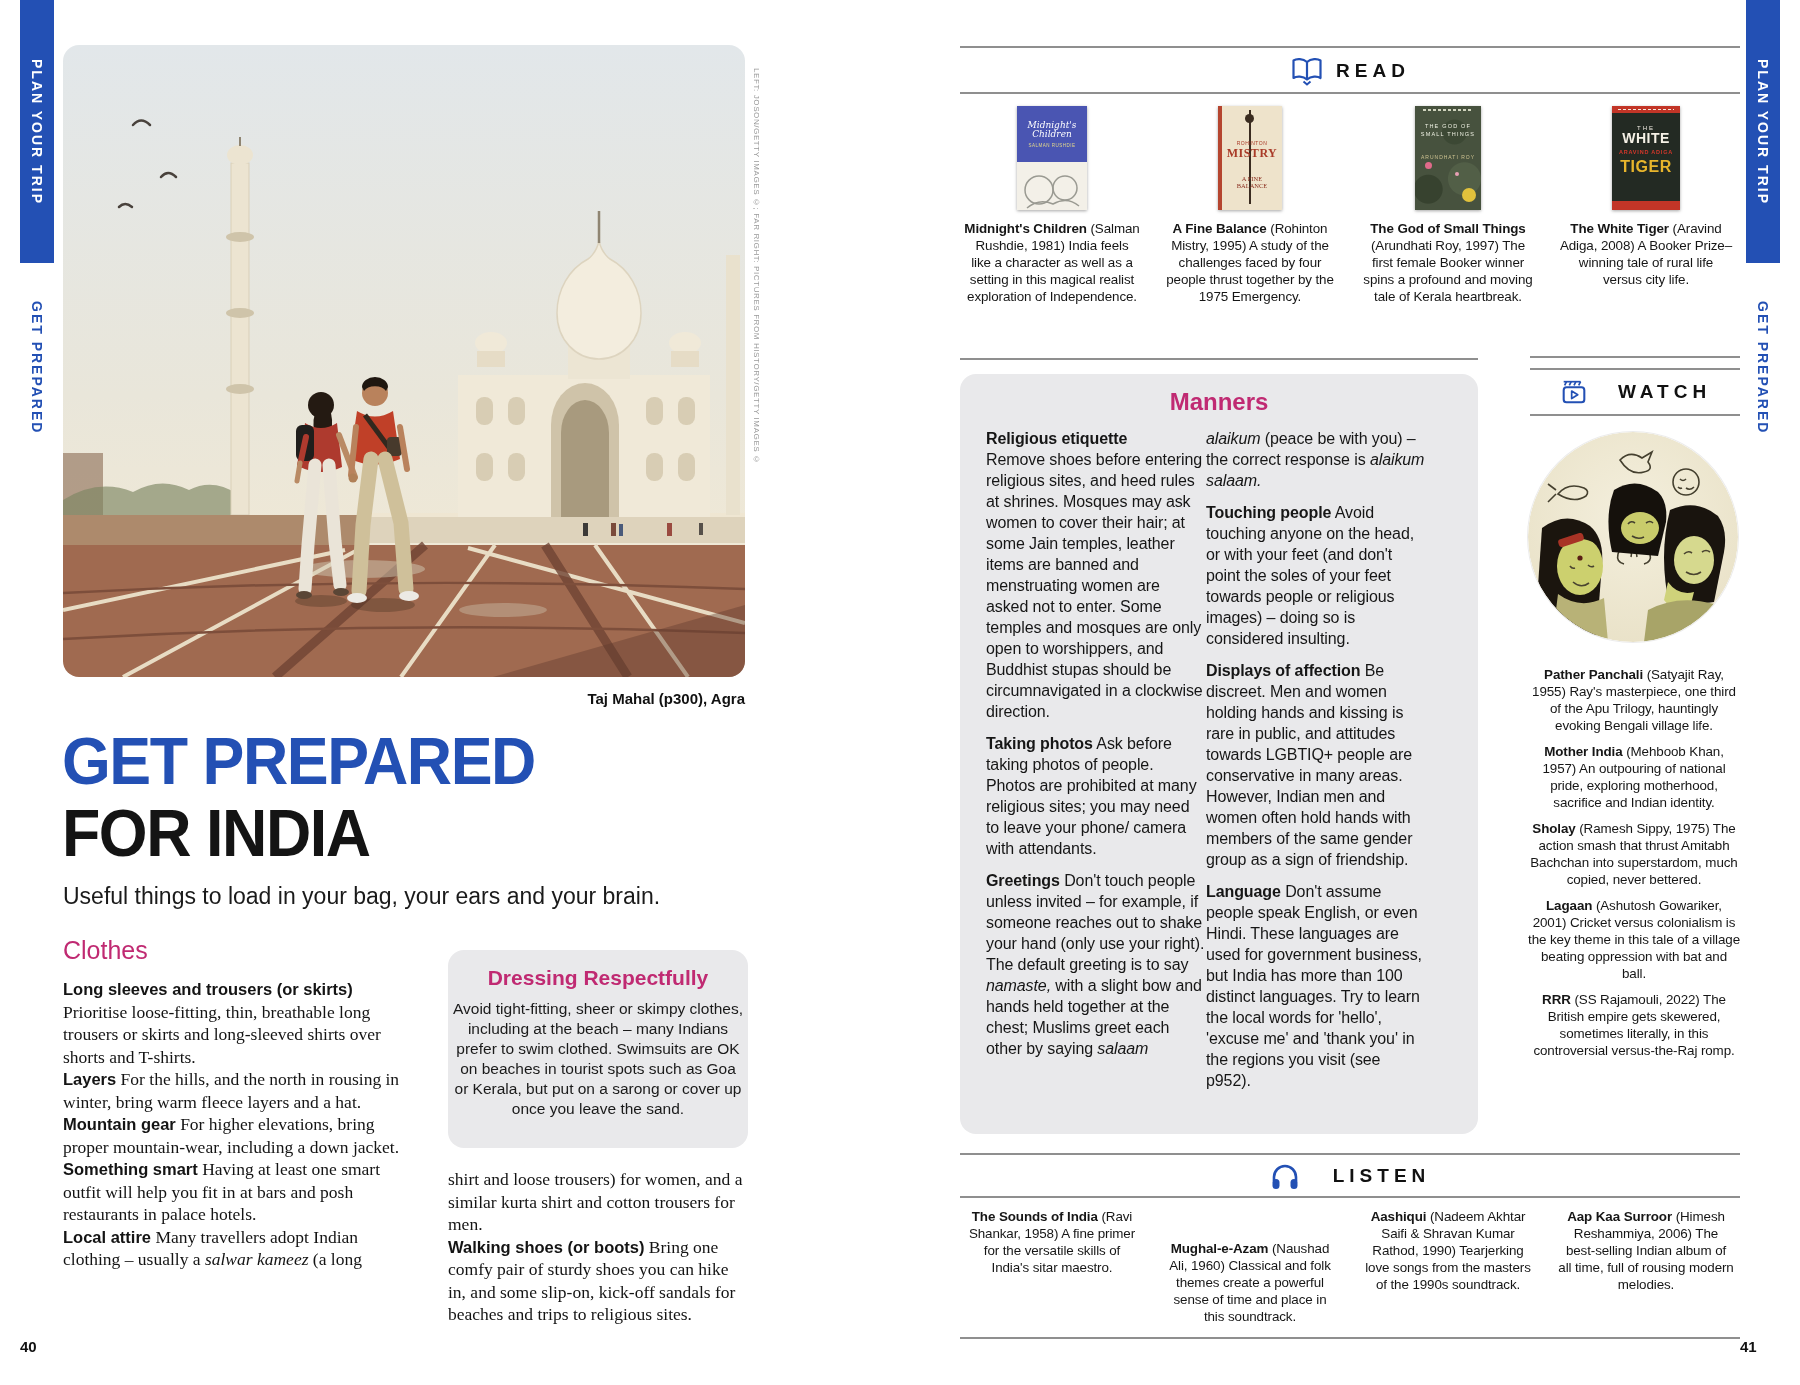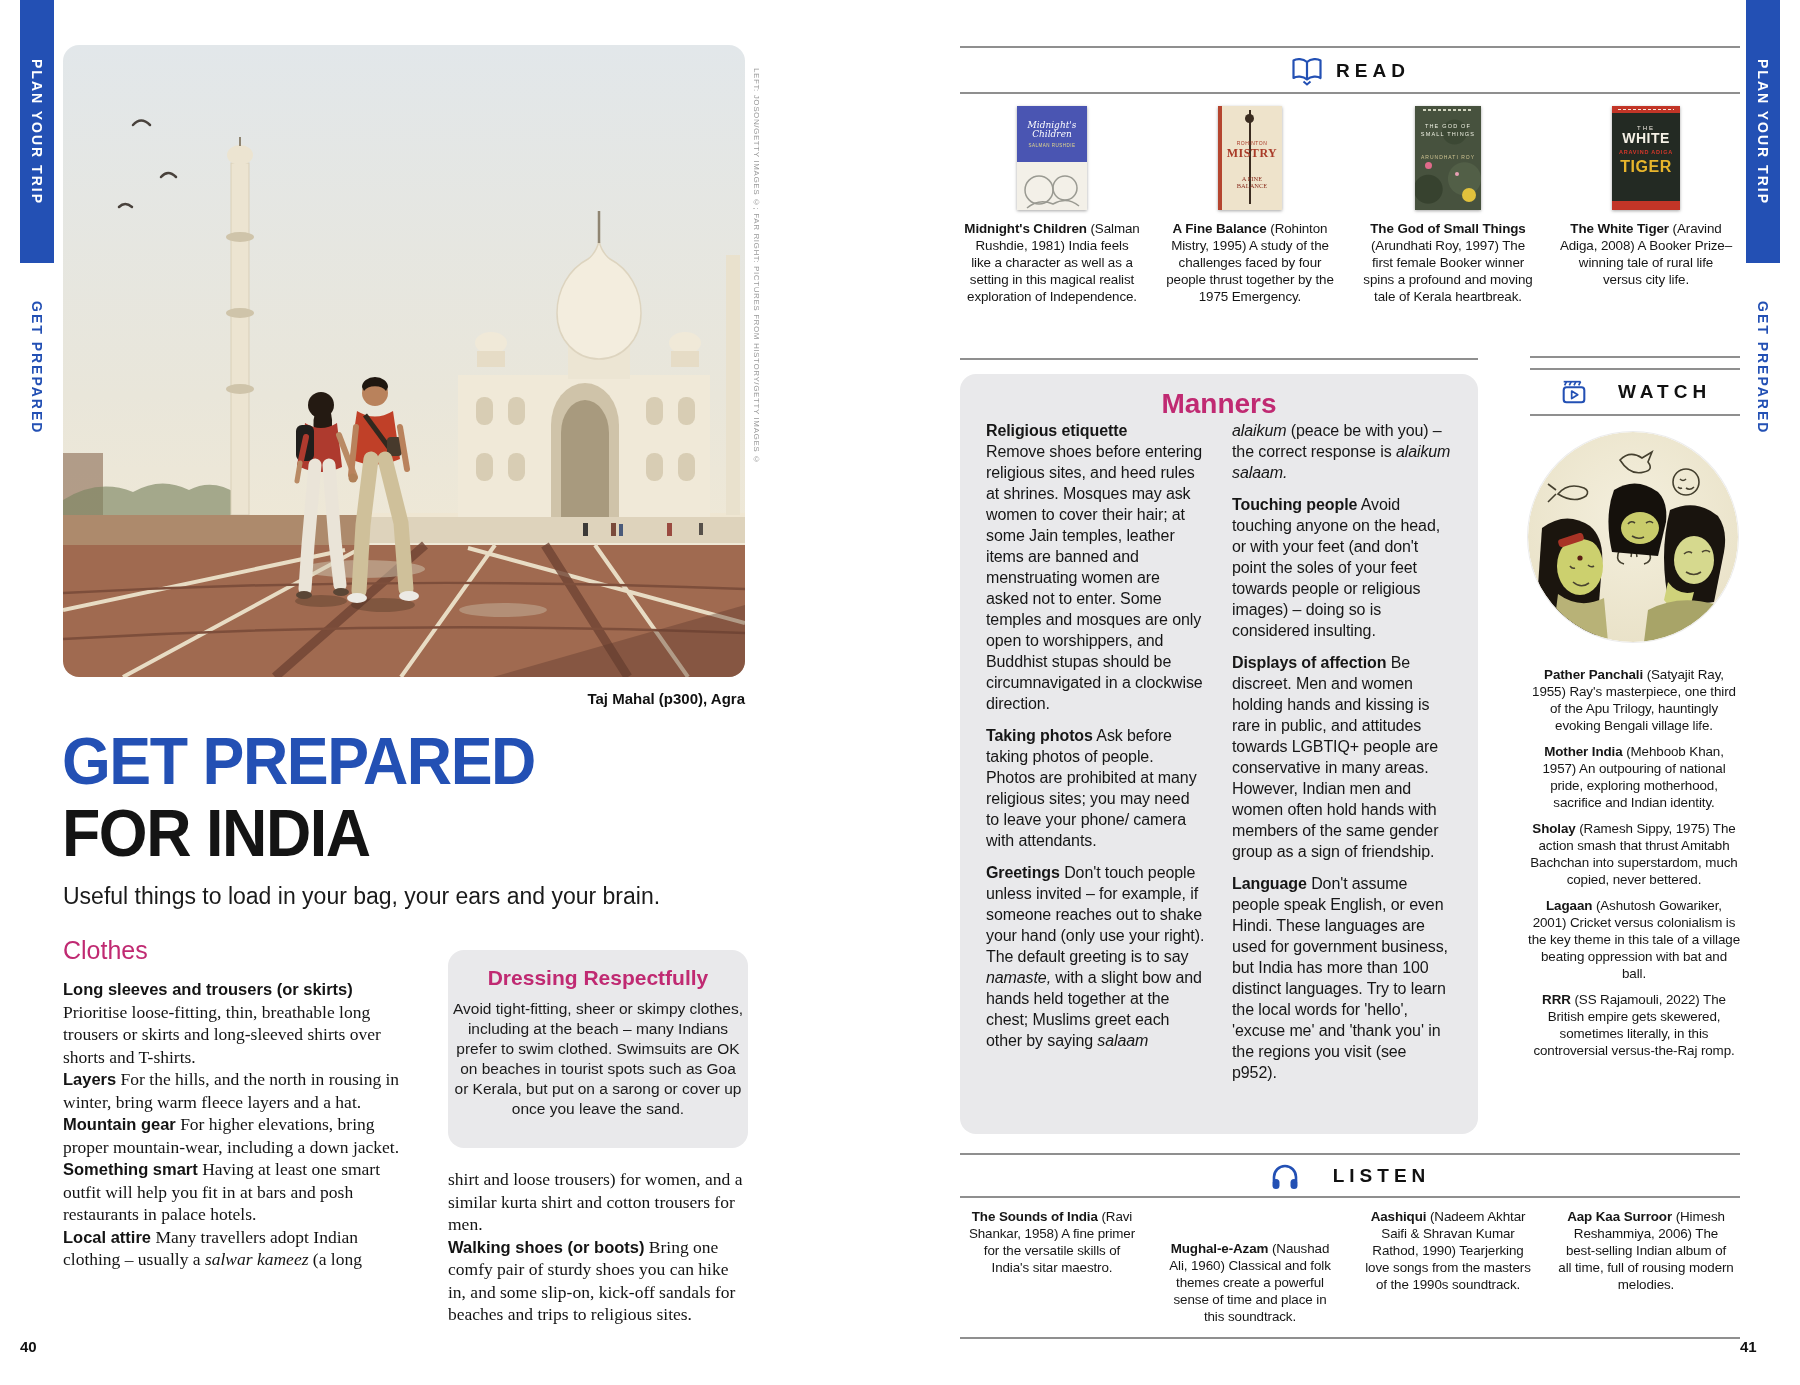--- a/index.html
+++ b/index.html
@@ -68,22 +68,22 @@
   .c4 .bartop{position:absolute;top:0;left:0;width:100%;height:7px;background:#c23527;}
   .c4 .bartop i{position:absolute;top:2.5px;left:6px;right:6px;height:1.5px;background:repeating-linear-gradient(90deg,#f2e9df 0 3px,transparent 3px 5px);}
   .c4 .barbot{position:absolute;bottom:0;left:0;width:100%;height:9px;background:#c23527;}
   .c4txt{position:absolute;top:19px;left:0;width:100%;text-align:center;}
   .c4-the{color:#f0ece2;font-size:6px;letter-spacing:2px;}
   .c4-white{color:#f5f1e6;font-size:14px;font-weight:900;letter-spacing:.5px;line-height:15px;}
   .c4-auth{color:#d5372b;font-size:5.5px;font-weight:bold;letter-spacing:.8px;margin-top:3px;}
   .c4-tiger{color:#e8b52c;font-size:16px;font-weight:900;letter-spacing:.5px;line-height:17px;margin-top:3px;}
 
   
-  .mannershead{color:#c02a72;font-size:28px;font-weight:bold;text-align:center;}
-  .mcols{display:flex;gap:26px;padding:0 26px;}
+  .mannershead{color:#c02a72;font-size:24px;font-weight:bold;text-align:center;}
+  .mcols{display:flex;padding:0 26px;margin-top:12px;}
   .mcol{width:220px;}
   .mp{font-size:16px;line-height:21px;margin:0 0 11px;letter-spacing:-.1px;}
   .mp b.blk{display:block;}
   .mp i{font-style:italic;}
 
   
   .fp{font-size:13.4px;line-height:17px;text-align:center;margin:0 0 9px;letter-spacing:-.1px;}
   .albumcol{width:176px;text-align:center;}
   .adesc{font-size:13.4px;line-height:17px;letter-spacing:-.1px;}
   .circleimg{border-radius:50%;overflow:hidden;box-shadow:0 0 0 1px rgba(0,0,0,.08);}

